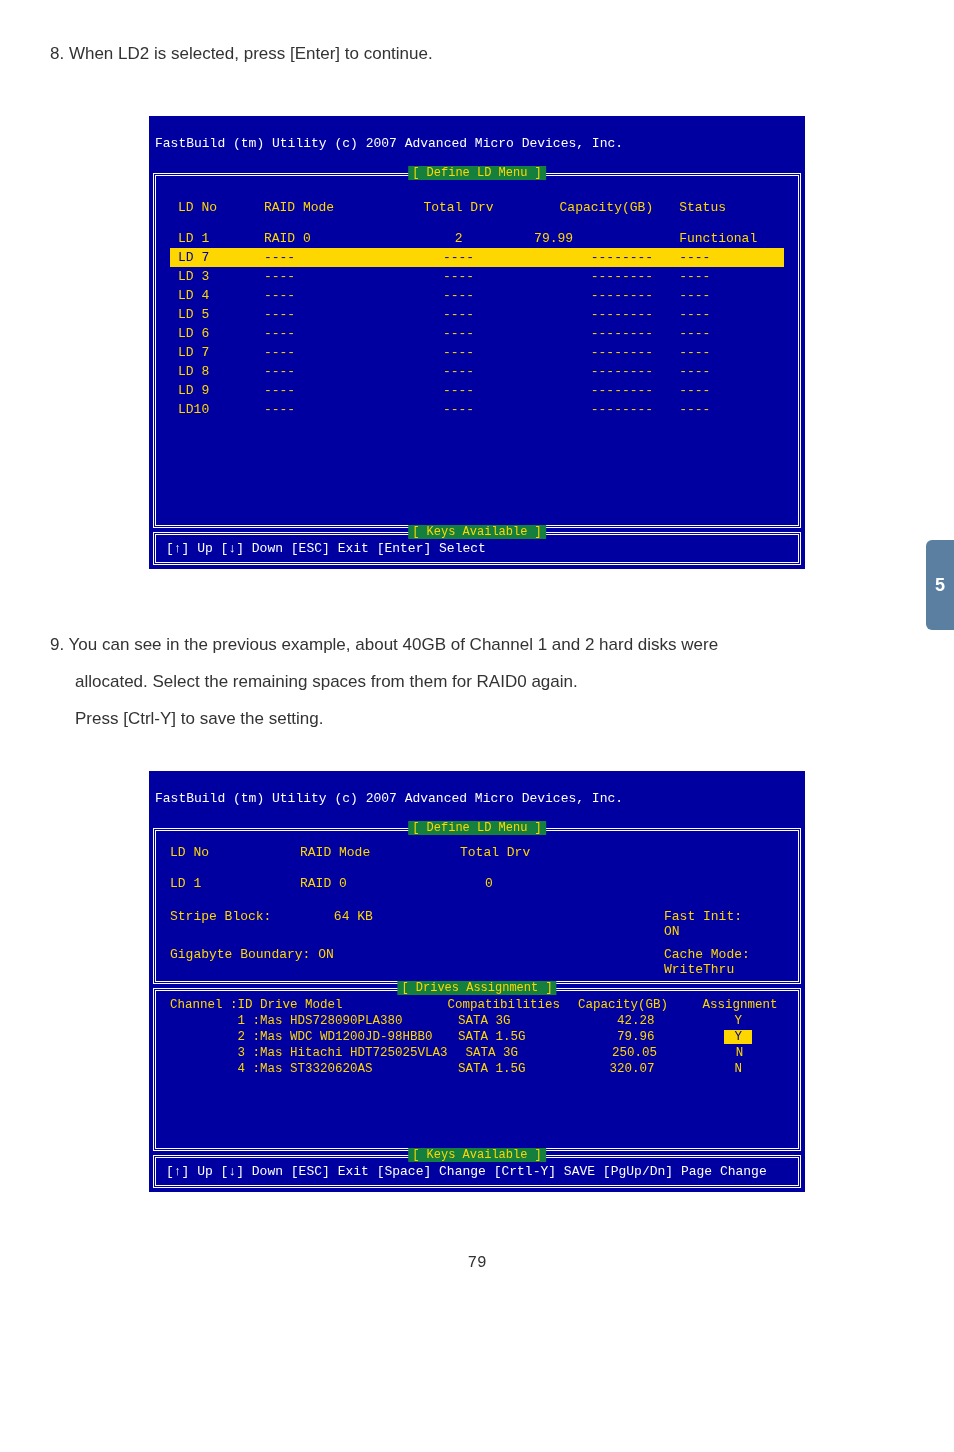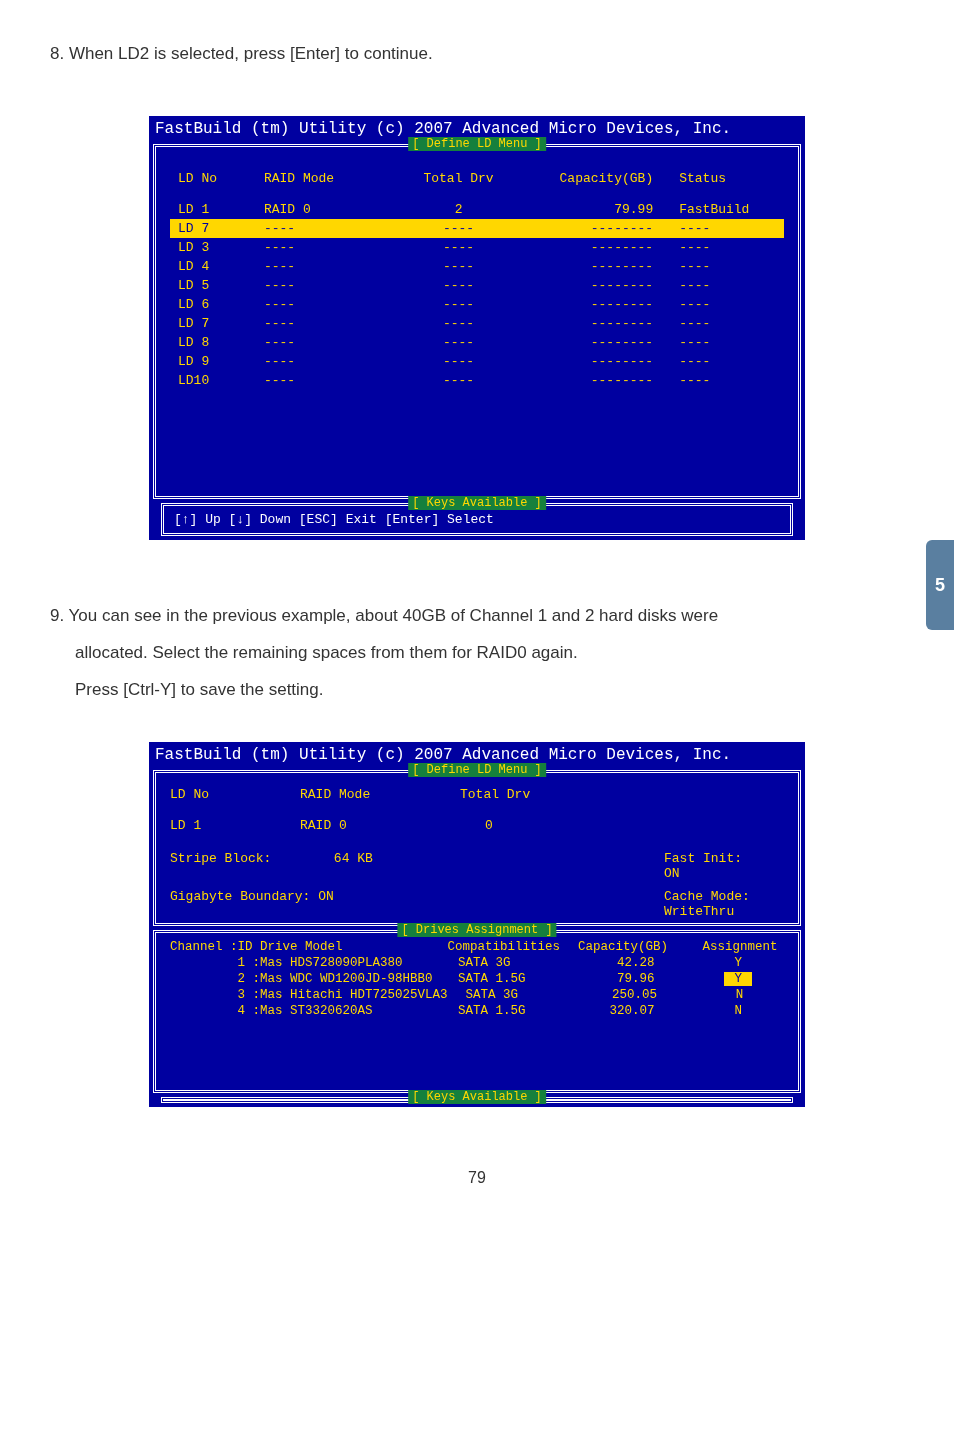--- a/index.html
+++ b/index.html
@@ -22,22 +22,22 @@
     .bios-screen {
       width: 660px;
       margin: 45px auto 60px;
       border: 2px solid #fff;
       background: #0000A0;
       font-family: 'Courier New', monospace;
       font-size: 13px;
     }
     .bios-header {
       color: #fff;
-      padding: 4px 6px;
-      font-size: 16px;
+      padding: 20px 6px;
+      font-size: 13px;
     }
     .bios-frame {
       border: 3px double #fff;
       margin: 2px 4px 4px;
       position: relative;
     }
     .frame-title {
       position: absolute;
       top: -10px;
       left: 50%;
@@ -71,21 +71,21 @@
       background: #FFD700;
       color: #0000A0;
     }
     .col-ldno { width: 14%; }
     .col-raid { width: 22%; }
     .col-total { width: 22%; text-align: center; }
     .col-cap { width: 22%; text-align: right; }
     .col-status { width: 20%; padding-left: 18px !important; }
     .divider-frame {
       border: 3px double #fff;
-      margin: 2px 12px 4px;
+      margin: 2px 4px 4px;
       position: relative;
     }
     .keys-area {
       padding: 6px 10px;
       color: #fff;
       font-size: 13px;
     }
     .spacer-row td { height: 100px; }
     
     
@@ -147,20 +147,21 @@
       font-size: 18px;
       font-weight: bold;
     }
     .side-tab span { transform: rotate(0deg); }
     
     .page-num {
       text-align: center;
       font-size: 16px;
       color: #333;
       margin-top: 35px;
+      font-family: Liberation Mono, monospace;
     }
     .gap-header { height: 10px; }
   </style>
 </head>
 <body>
 
 <p class="step-text">8. When LD2 is selected, press [Enter] to continue.</p>
 
 <div class="bios-screen">
   <div class="bios-header">FastBuild (tm) Utility (c) 2007 Advanced Micro Devices, Inc.</div>
@@ -181,22 +182,22 @@
         </tr>
         <tr class="gap-header">
               <td colspan="5"></td>
             </tr>
         </tbody>
           <tbody id="ld-body">
             <tr>
     <td class="col-ldno">LD  1</td>
     <td class="col-raid">RAID 0</td>
     <td class="col-total" style="text-align:center">2</td>
-    <td class="col-cap" style="text-align:right">79.99</td>
-    <td class="col-status">FastBuild</td>
+    <td class="col-cap" style="text-align:left">79.99</td>
+    <td class="col-status">Functional</td>
             </tr>
             <tr class="selected">
     <td class="col-ldno">LD  7</td>
     <td class="col-raid">----</td>
     <td class="col-total" style="text-align:center">----</td>
     <td class="col-cap" style="text-align:right">--------</td>
     <td class="col-status">----</td>
             </tr>
             <tr>
     <td class="col-ldno">LD  3</td>
@@ -344,20 +345,21 @@
     <span class="dc3">320.07</span>
     <span class="dc4">N</span>
           </div>
         </div>
       <div class="spacer2"></div>
     </div>
   </div>
 
   <div class="divider-frame">
     <div class="frame-title">[ Keys Available ]</div>
+    <div class="keys-area">[↑] Up  [↓] Down  [ESC] Exit  [Space] Change  [Crtl-Y] SAVE   [PgUp/Dn] Page Change</div>
   </div>
 </div>
 
 <div class="side-tab">
     <span>5</span>
   </div>
 
 <div class="page-num">79</div>
 
 </body></html>

